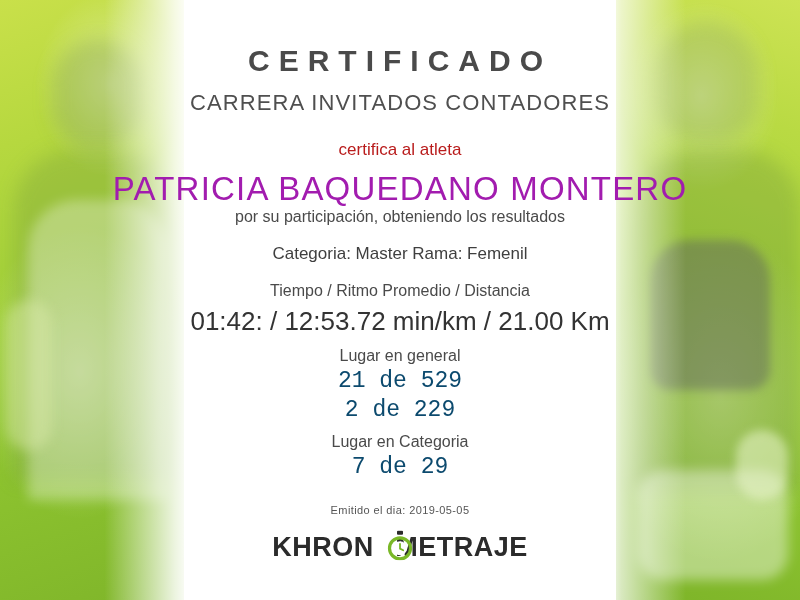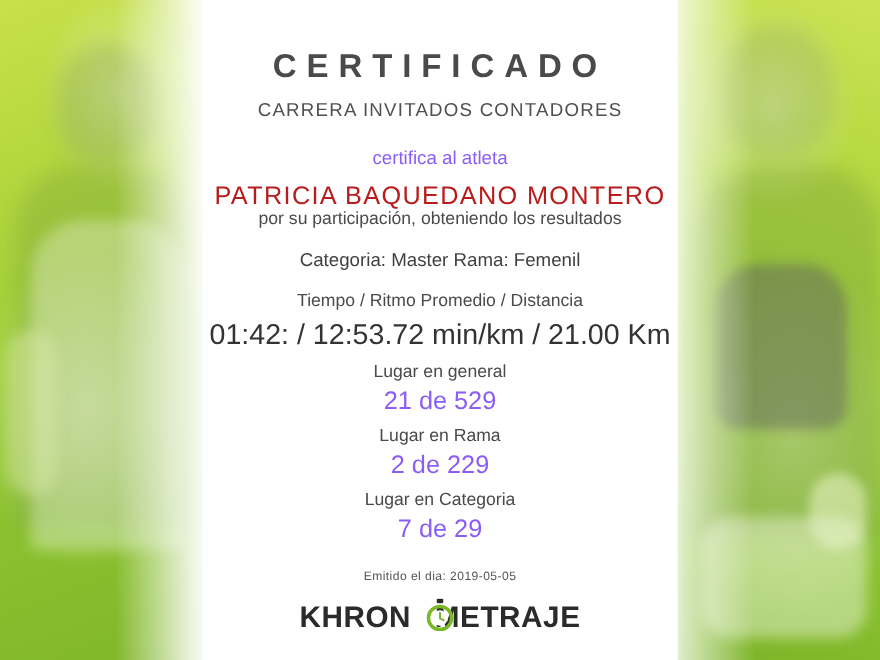--- a/index.html
+++ b/index.html
@@ -121,34 +121,34 @@
 
   .title {
     margin-top: 44px;
     font-size: 30px;
     font-weight: bold;
     letter-spacing: 9px;
     color: #4a4a4a;
   }
   .subtitle {
     margin-top: 12px;
-    font-size: 17px;
+    font-size: 22px;
     letter-spacing: 1.1px;
     color: #4f4f4f;
   }
   .certifies {
     margin-top: 24px;
     font-size: 17px;
-    color: #8b5cf6;
+    color: #b91c1c;
   }
   .athlete {
     margin-top: 10px;
-    font-size: 23px;
+    font-size: 33px;
     letter-spacing: 1.2px;
-    color: #b91c1c;
+    color: #a21caf;
     white-space: nowrap;
   }
   .participation {
     font-size: 16px;
     color: #4a4a4a;
   }
   .category {
     margin-top: 18px;
     font-size: 17px;
     color: #3f3f3f;
@@ -165,21 +165,22 @@
     white-space: nowrap;
   }
   .rank-label {
     margin-top: 10px;
     font-size: 16px;
     color: #4a4a4a;
   }
   .rank-value {
     margin-top: 3px;
     font-size: 23px;
-    color: #8b5cf6;
+    color: #0c4a6e;
+    font-family: Liberation Mono, monospace;
   }
   .issued {
     margin-top: 24px;
     font-size: 11px;
     letter-spacing: 0.4px;
     color: #555555;
   }
 
   
   .logo {
@@ -240,21 +241,20 @@
     <div class="athlete">PATRICIA  BAQUEDANO  MONTERO</div>
     <div class="participation">por su participación, obteniendo los resultados</div>
     <div class="category">Categoria: Master Rama: Femenil</div>
 
     <div class="metrics-label">Tiempo / Ritmo Promedio / Distancia</div>
     <div class="metrics-value">01:42: / 12:53.72 min/km / 21.00 Km</div>
 
     <div class="rank-label">Lugar en general</div>
     <div class="rank-value">21 de 529</div>
 
-    <div class="rank-label">Lugar en Rama</div>
     <div class="rank-value">2 de 229</div>
 
     <div class="rank-label">Lugar en Categoria</div>
     <div class="rank-value">7 de 29</div>
 
     <div class="issued">Emitido el dia: 2019-05-05</div>
 
     <div class="logo">
       <div class="logo-text"><span>KHRON</span><span class="gap">O</span><span>METRAJE</span></div>
       <span class="logo-watch">

